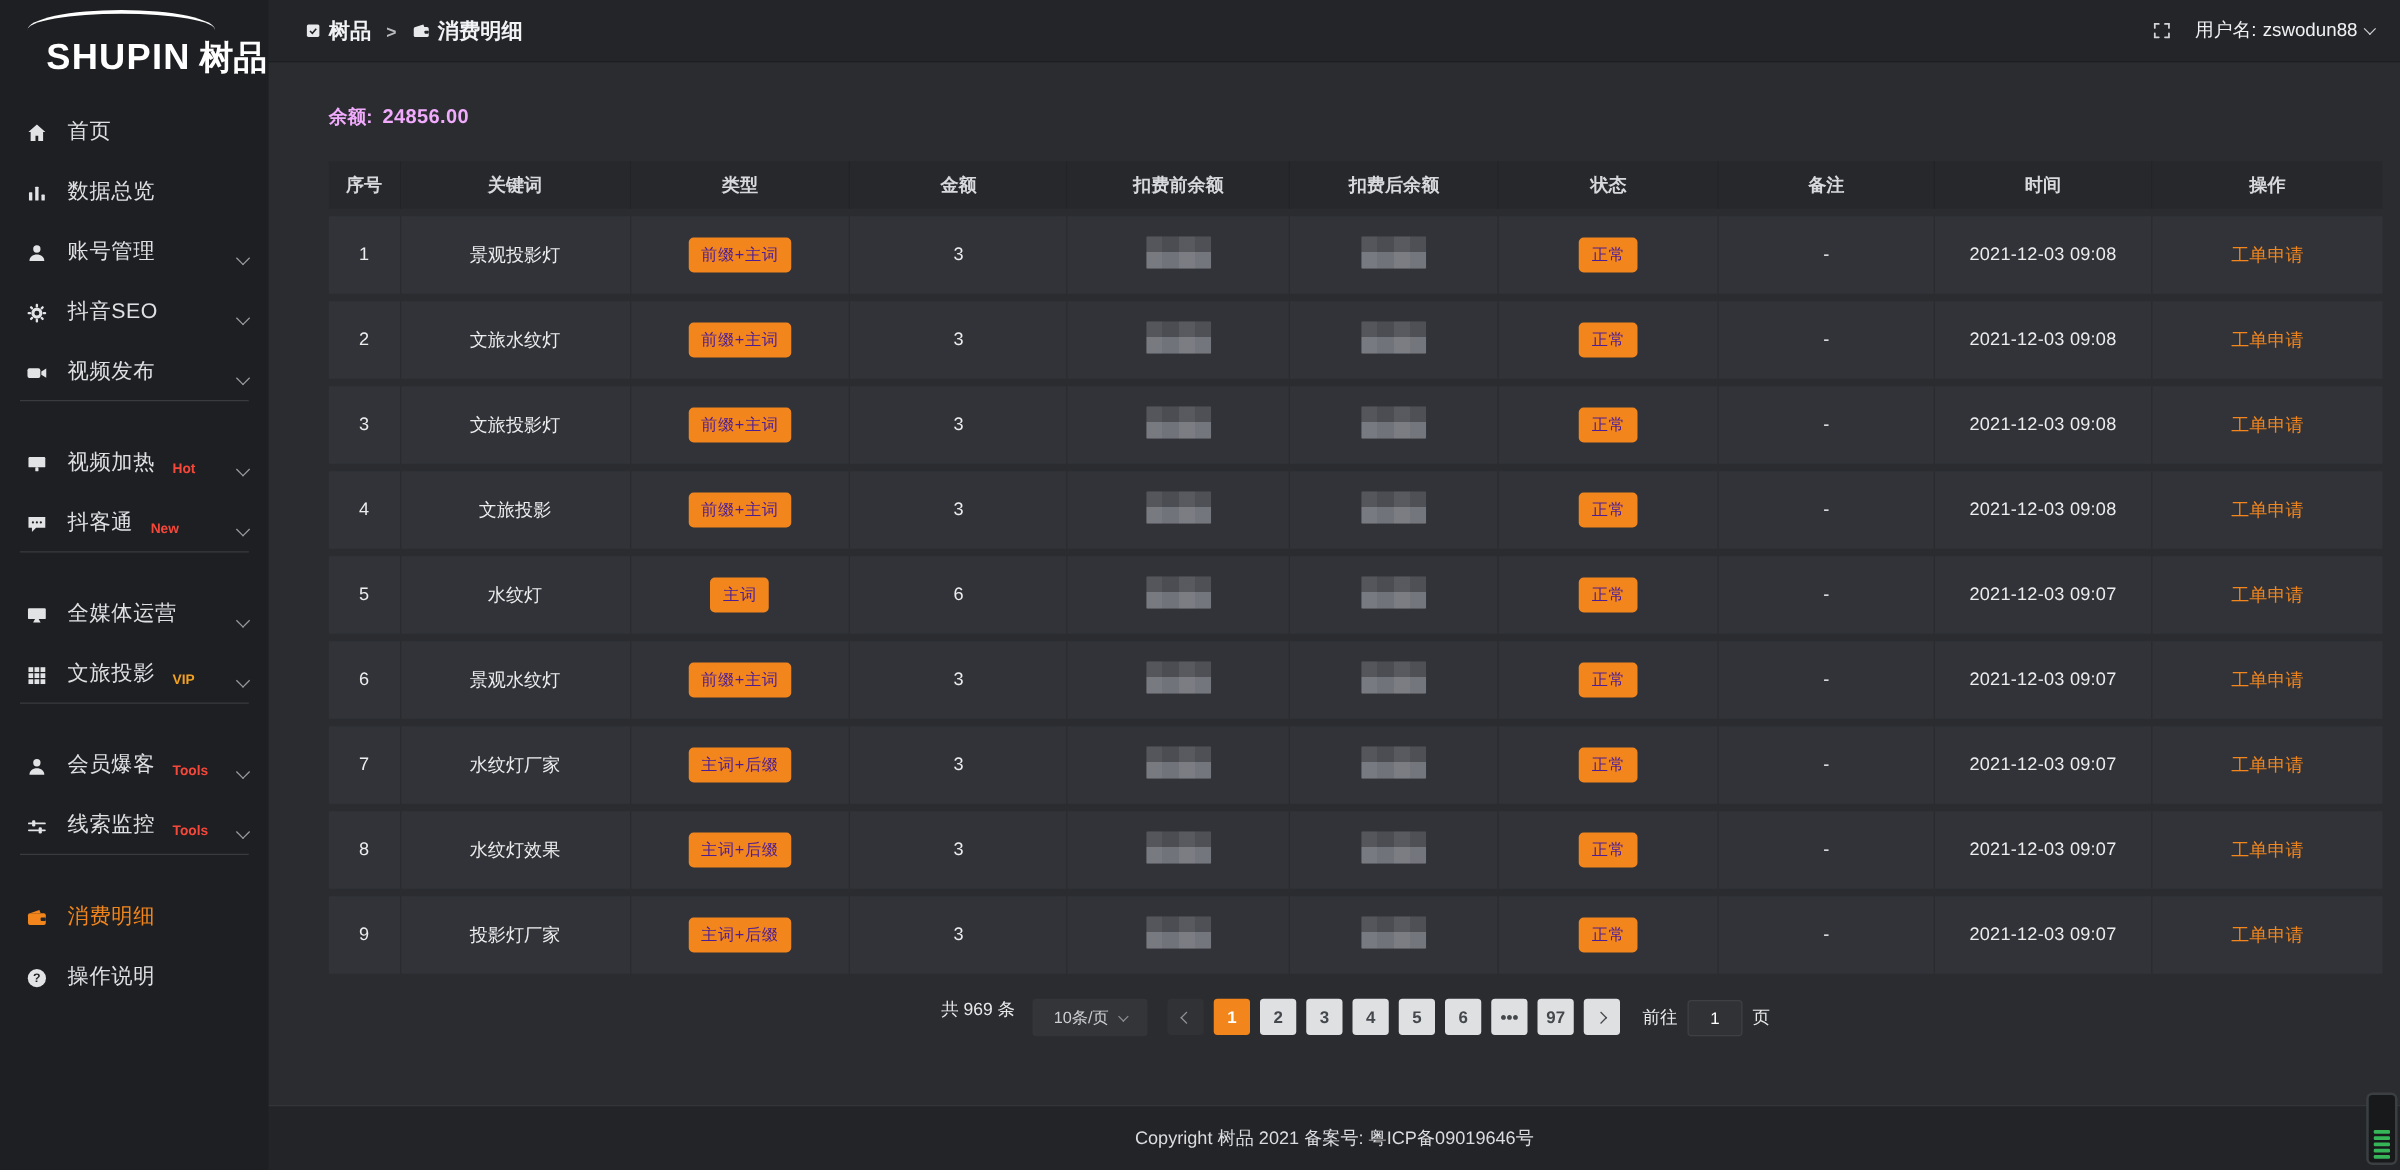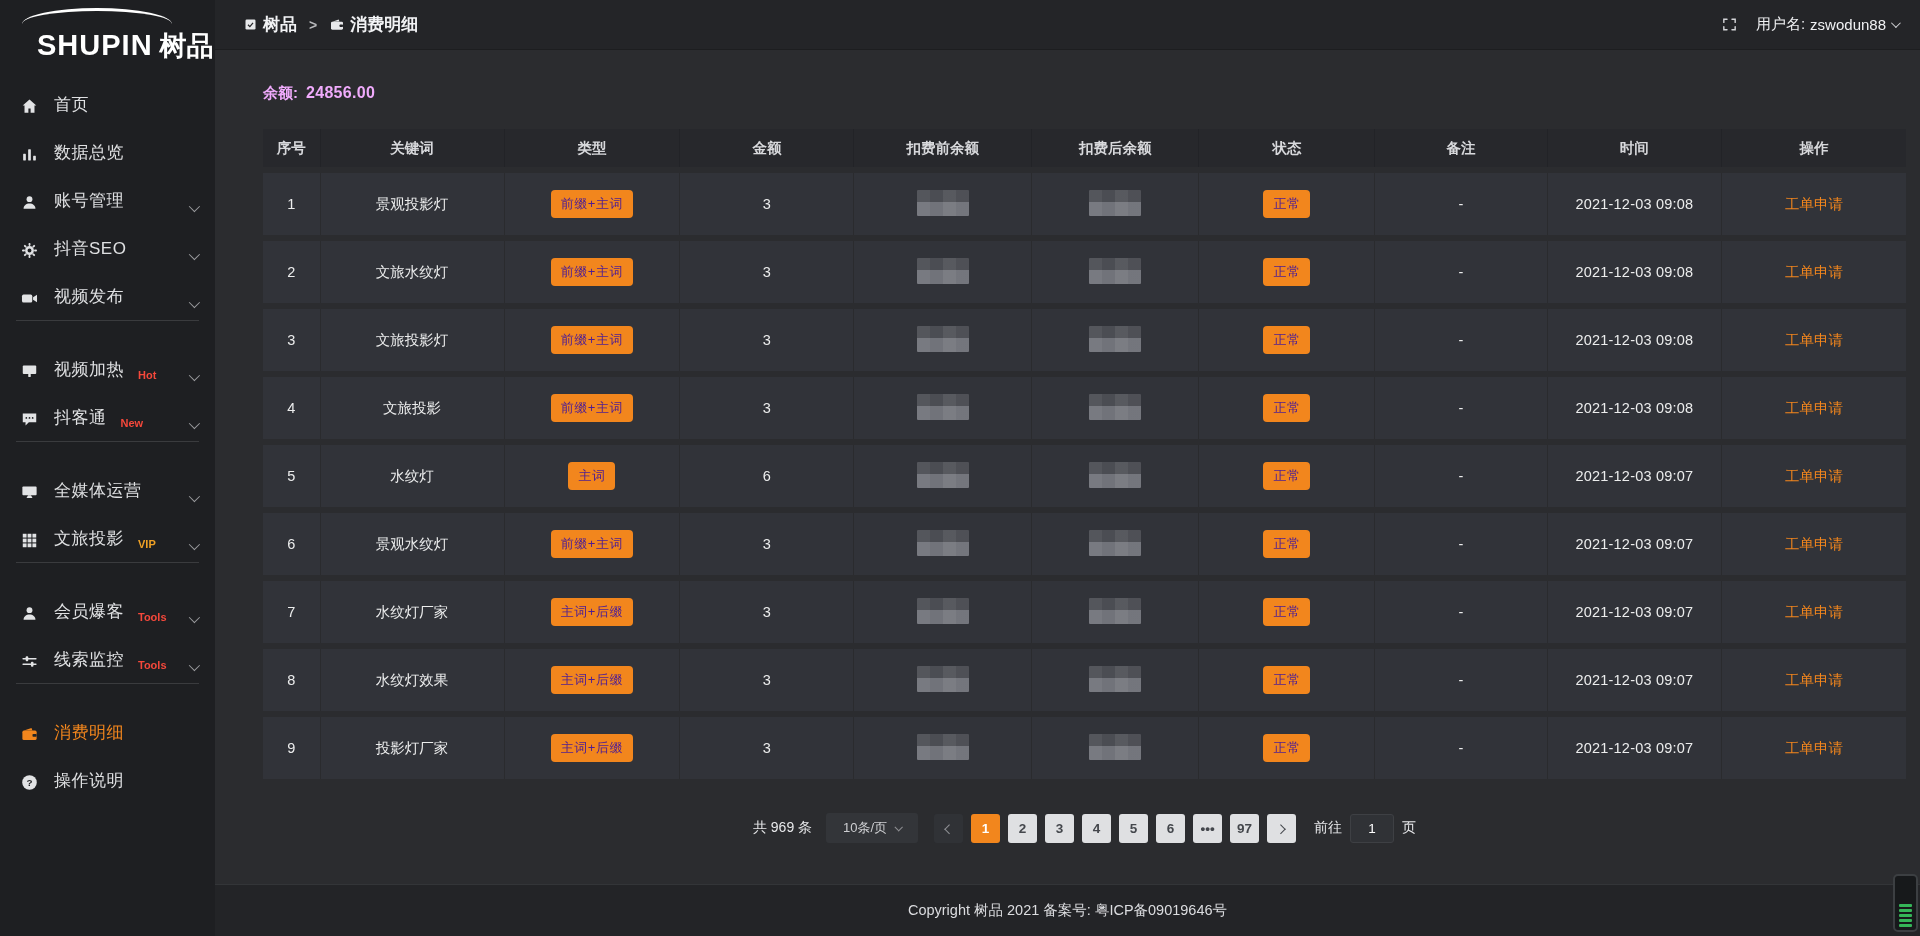--- a/index.html
+++ b/index.html
@@ -67,21 +67,21 @@
     padding:5px 10px; border-radius:4px; letter-spacing:0.5px; }
   .redacted{ display:inline-block; width:52px; height:26px; border-radius:1px;
     background:
       linear-gradient(90deg, rgba(255,255,255,0.05) 0 25%, rgba(255,255,255,0) 25% 50%, rgba(255,255,255,0.07) 50% 75%, rgba(255,255,255,0.02) 75%),
       linear-gradient(180deg,#4b4d53 0 48%, #71737a 48% 100%);
     filter:blur(0.6px); }
   .action-link{ color:var(--accent); font-size:14.5px; cursor:pointer; }
   .c-time{ letter-spacing:0.2px; }
 
   
-  .pagination{ margin-top:28px; display:flex; align-items:center; justify-content:center; gap:8px; }
+  .pagination{ margin-top:14px; display:flex; justify-content:center; gap:8px; }
   .pg-total{ font-size:14px; color:#e8e9eb; margin-right:6px; }
   .pg-size{ width:92px; height:30px; background:#333539; border-radius:3px; display:flex; align-items:center;
     justify-content:center; gap:8px; font-size:13px; color:#cdced1; cursor:pointer; margin-right:8px; }
   .pg-size .chev{ width:6px; height:6px; border-right:1.4px solid #8d8e92; border-bottom:1.4px solid #8d8e92;
     transform:rotate(45deg) translateY(-1px); }
   .pg-btn{ min-width:29px; height:29px; border-radius:3px; display:flex; align-items:center; justify-content:center;
     font-size:13.5px; font-weight:bold; cursor:pointer; background:#dfe0e2; color:#44474c; border:none; }
   .pg-btn.active{ background:var(--accent); color:#fff; }
   .pg-btn.prev{ background:#303236; }
   .arrow{ width:7px; height:7px; border-right:1.6px solid #44474c; border-bottom:1.6px solid #44474c; }

